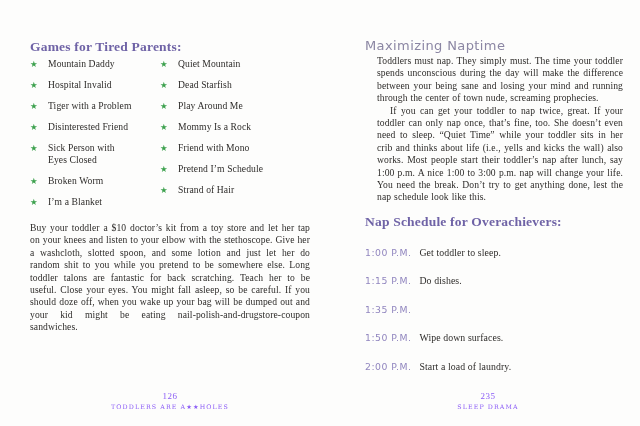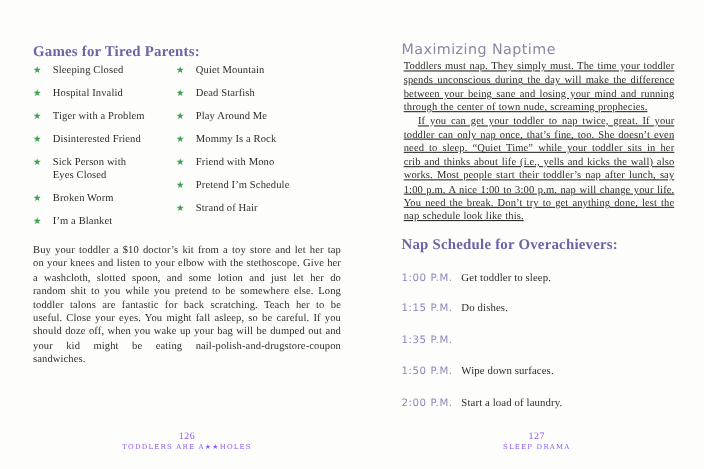--- a/index.html
+++ b/index.html
@@ -87,21 +87,21 @@
   .sans-heading {
     font-family: "DejaVu Sans", "Liberation Sans", sans-serif;
     font-size: 13px;
     font-weight: 500;
     letter-spacing: 0.4px;
     color: #8b86a3;
   }
   #right-heading { position: absolute; left: 35px; top: 38px; }
 
   #right-body {
-    position: absolute; left: 37px; top: 55px; width: 246px; text-decoration: underline;
+    position: absolute; left: 47px; top: 55px; width: 246px;
   }
   #right-par2 { text-indent: 13px; }
 
   #right-subheading { position: absolute; left: 35px; top: 214px; }
 
   #schedule { position: absolute; left: 35px; top: 247px; width: 250px; }
   .schedule-row {
     display: flex; align-items: baseline;
     margin-bottom: 15.6px;
   }
@@ -126,21 +126,21 @@
 <div class="spread">
 
   <section class="page" id="left-page">
 
     <h2 class="serif-heading" id="left-heading">Games for Tired Parents:</h2>
 
     <div id="games-list">
       <div class="games-col" id="games-col1">
         <div class="game-item">
           <span class="star">★</span>
-          <span class="game-label">Sleeping Closed</span>
+          <span class="game-label">Mountain Daddy</span>
         </div>
         <div class="game-item">
           <span class="star">★</span>
           <span class="game-label">Hospital Invalid</span>
         </div>
         <div class="game-item">
           <span class="star">★</span>
           <span class="game-label">Tiger with a Problem</span>
         </div>
         <div class="game-item">
@@ -229,18 +229,18 @@
         <span class="schedule-time">1:50 P.M.</span>
         <span class="schedule-task">Wipe down surfaces.</span>
       </div>
       <div class="schedule-row">
         <span class="schedule-time">2:00 P.M.</span>
         <span class="schedule-task">Start a load of laundry.</span>
       </div>
     </div>
 
     <div class="page-footer" id="right-footer">
-      <div class="page-number">127</div>
+      <div class="page-number">235</div>
       <div class="running-title">SLEEP DRAMA</div>
     </div>
   </section>
 
 </div>
 
 </body></html>

